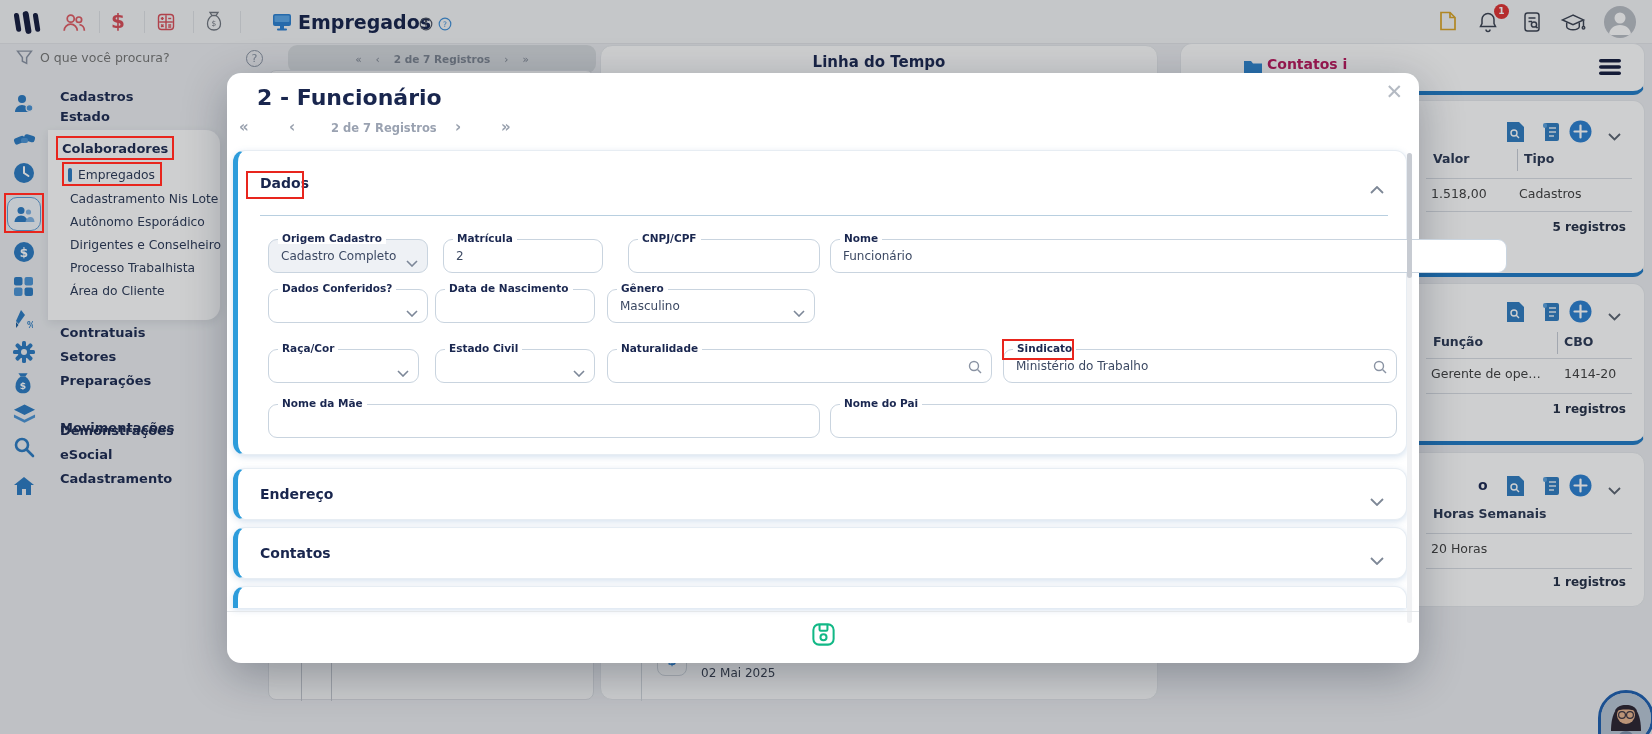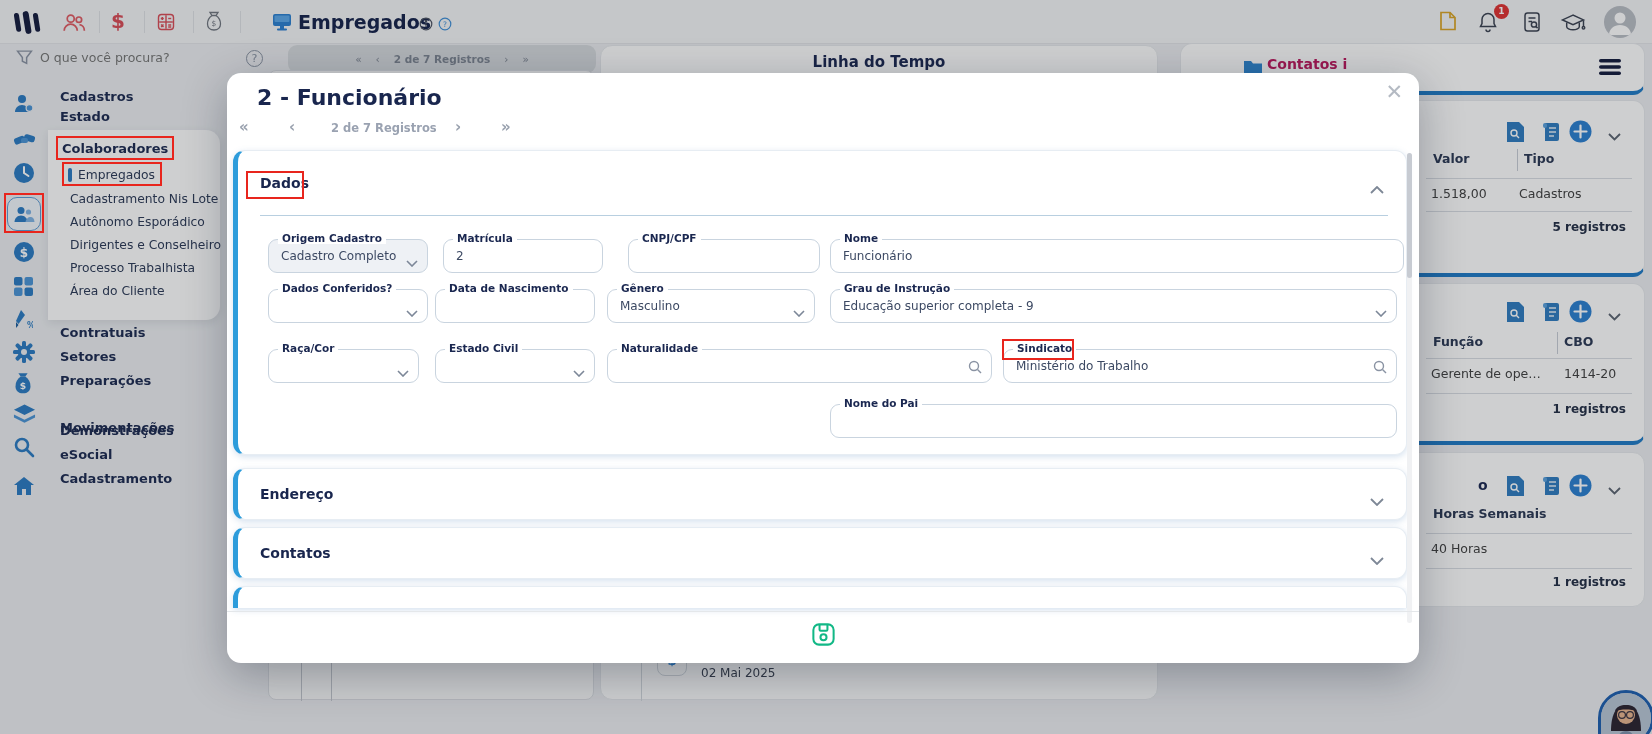--- a/index.html
+++ b/index.html
@@ -345,21 +345,21 @@
         </svg></span>
     <span class="abs" style="left:388px;top:21px"><svg width="23" height="23" viewBox="0 0 23 23">
           <circle cx="11.5" cy="11.5" r="11" fill="#2a7fd0"></circle>
           <path d="M11.5 5.5v12M5.5 11.5h12" stroke="#fff" stroke-width="2.2" stroke-linecap="round"></path>
         </svg></span>
     <span class="abs" style="left:427px;top:27px"><svg width="13" height="8">
           <polyline points="1,1 6.5,6.5 12,1" fill="none" stroke="#5a6370" stroke-width="1.8"></polyline>
         </svg></span>
     <span class="rhead" style="left:252px;top:53px">Horas Semanais</span>
     <span class="hr" style="left:245px;right:12px;top:80px"></span>
-    <span class="gtxt" style="left:250px;top:88px">40 Horas</span>
+    <span class="gtxt" style="left:250px;top:88px">20 Horas</span>
     <span class="hr" style="left:245px;right:12px;top:115px"></span>
     <span class="rcount" style="top:122px">1 registros</span>
   </div>
 
   <div class="chat">
     <svg width="50" height="50" viewBox="0 0 50 50">
         <rect width="50" height="50" fill="#b9c6d6"></rect>
         <path d="M10 38c0-10 2-26 15-26s15 16 15 26z" fill="#2b2330"></path>
         <circle cx="25" cy="22" r="9" fill="#e8b48e"></circle>
         <path d="M14 18c2-8 20-8 22 0-6-2-16-2-22 0z" fill="#2b2330"></path>
@@ -398,46 +398,39 @@
           </svg></span>
     </div>
     <div class="field" style="left:205px;top:88px;width:160px">
       <label>Matrícula</label>
       <span class="val">2</span>
     </div>
     <div class="field" style="left:390px;top:88px;width:192px">
       <label>CNPJ/CPF</label>
       <span class="val"></span>
     </div>
-    <div class="field" style="left:592px;top:88px;width:574px">
+    <div class="field" style="left:592px;top:88px;width:677px">
       <label>Nome</label>
       <span class="val">Funcionário</span>
     </div>
 
     <div class="field" style="left:30px;top:138px;width:160px">
       <label>Dados Conferidos?</label>
       <span class="val"></span>
       <span class="fic"><svg width="12" height="7">
             <polyline points="1,1 6,6 11,1" fill="none" stroke="#7c8798" stroke-width="1.6"></polyline>
           </svg></span>
     </div>
     <div class="field" style="left:197px;top:138px;width:160px">
       <label>Data de Nascimento</label>
       <span class="val"></span>
     </div>
     <div class="field" style="left:369px;top:138px;width:208px">
       <label>Gênero</label>
       <span class="val">Masculino</span>
-      <span class="fic"><svg width="12" height="7">
-            <polyline points="1,1 6,6 11,1" fill="none" stroke="#7c8798" stroke-width="1.6"></polyline>
-          </svg></span>
-    </div>
-    <div class="field" style="left:592px;top:138px;width:567px">
-      <label>Grau de Instrução</label>
-      <span class="val">Educação superior completa - 9</span>
       <span class="fic"><svg width="12" height="7">
             <polyline points="1,1 6,6 11,1" fill="none" stroke="#7c8798" stroke-width="1.6"></polyline>
           </svg></span>
     </div>
 
     <div class="field" style="left:30px;top:198px;width:151px">
       <label>Raça/Cor</label>
       <span class="val"></span>
       <span class="fic"><svg width="12" height="7">
             <polyline points="1,1 6,6 11,1" fill="none" stroke="#7c8798" stroke-width="1.6"></polyline>
@@ -460,20 +453,24 @@
     </div>
     <div class="field" style="left:765px;top:198px;width:394px">
       <label>Sindicato</label>
       <span class="val">Ministério do Trabalho</span>
       <span class="fic" style="top:9px"><svg width="14" height="14" viewBox="0 0 14 14" fill="none" stroke="#8a93a3" stroke-width="1.4">
             <circle cx="6" cy="6" r="4.5"></circle>
             <line x1="9.5" y1="9.5" x2="13" y2="13"></line>
           </svg></span>
     </div>
 
+    <div class="field" style="left:30px;top:253px;width:552px">
+      <label>Nome da Mãe</label>
+      <span class="val"></span>
+    </div>
     <div class="field" style="left:592px;top:253px;width:567px">
       <label>Nome do Pai</label>
       <span class="val"></span>
     </div>
   </div>
 
   <div class="acard" style="top:454px;width:1174px;height:52px">
     <span class="sect-label" style="top:17px">Contatos</span>
     <span class="sect-chev" style="top:22px"><svg width="14" height="8">
           <polyline points="1,1 7,7 13,1" fill="none" stroke="#7d8796" stroke-width="1.8"></polyline>

